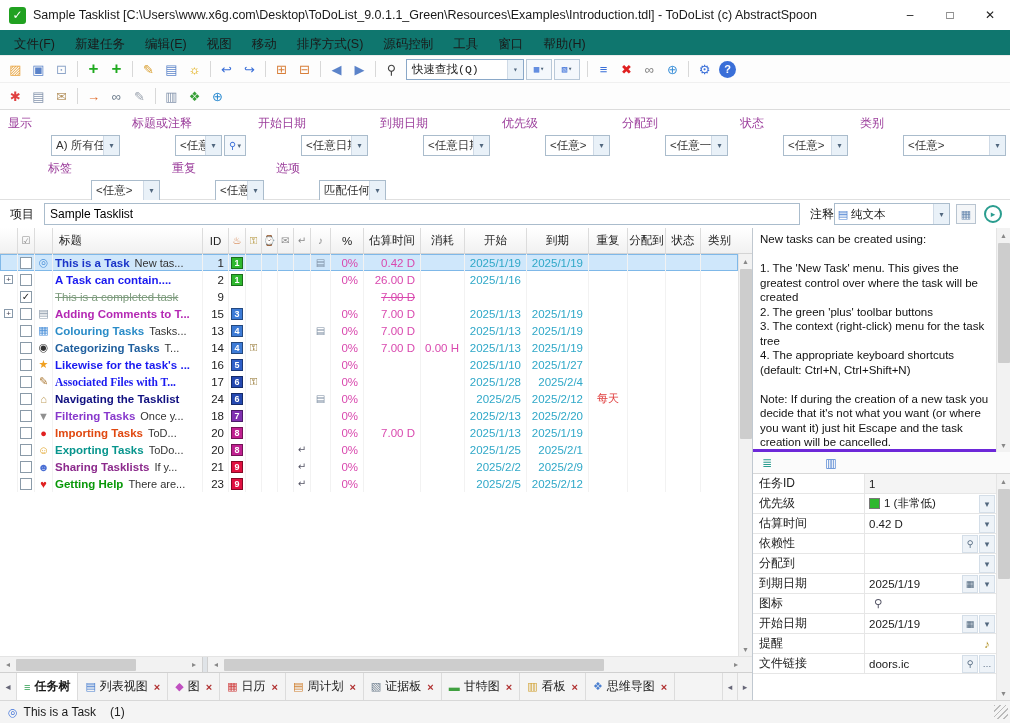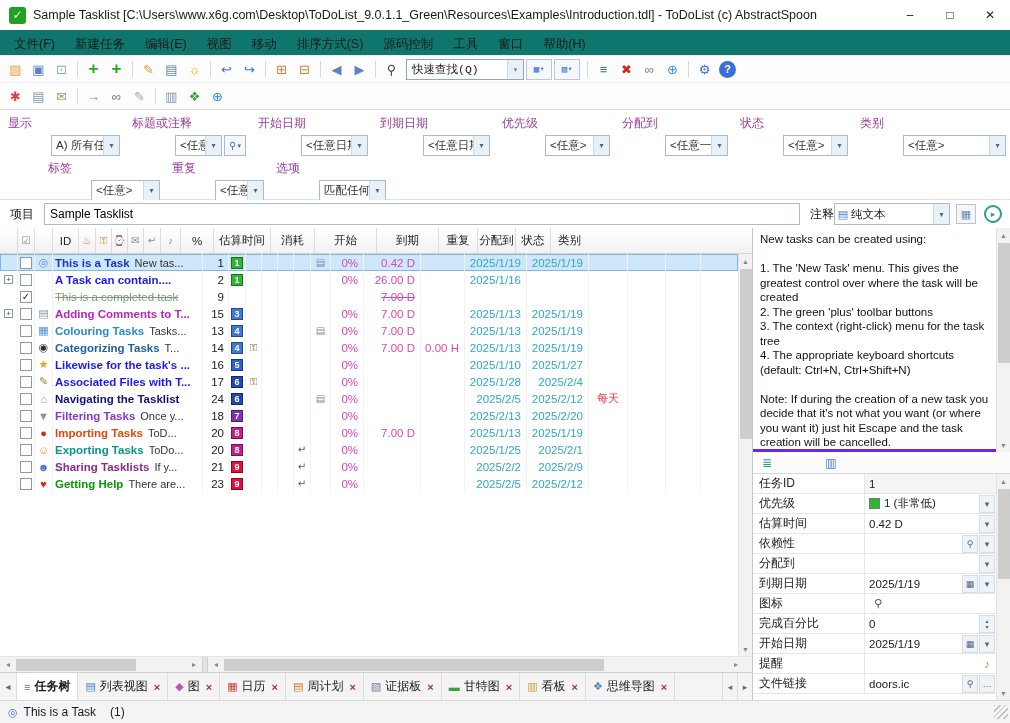--- a/index.html
+++ b/index.html
@@ -385,20 +385,21 @@
     <span class="roundbtn">▸</span>
   </div>
 
   <div class="main">
 
     <div class="leftpane">
       <div class="thead">
         <span class="hc w-exp"></span>
         <span class="hc w-chk hicon">☑</span>
         <span class="hc w-ticon"></span>
+        <span class="hc w-title left">标题</span>
         <span class="hc w-id">ID</span>
         <span class="hc w-prio hicon hflame">♨</span>
         <span class="hc w-i hicon hlock">⚿</span>
         <span class="hc w-i hicon">⌚</span>
         <span class="hc w-i hicon">✉</span>
         <span class="hc w-i4 hicon">↵</span>
         <span class="hc w-i5 hicon">♪</span>
         <span class="hc w-pct">%</span>
         <span class="hc w-est">估算时间</span>
         <span class="hc w-spent">消耗</span>
@@ -633,21 +634,21 @@
           </div>
           <div class="trow">
             <span class="cell w-exp"></span>
             <span class="cell w-chk">
               <span class="chk"></span>
             </span>
             <span class="cell w-ticon">
               <span class="ticon" style="color: rgb(176, 128, 64);">✎</span>
             </span>
             <span class="cell w-title cell-title">
-              <span class="ttext b" style="color: rgb(26, 26, 240);">Associated Files with T...</span>
+              <span class="ttext b" style="color: rgb(26, 26, 240); font-family: Liberation Serif, serif;">Associated Files with T...</span>
               <span class="tsuffix"></span>
             </span>
             <span class="cell w-id c-id">17</span>
             <span class="cell w-prio">
               <span class="psq" style="background: rgb(36, 72, 176);">6</span>
             </span>
             <span class="cell w-i ci">⚿</span>
             <span class="cell w-i ci"></span>
             <span class="cell w-i ci"></span>
             <span class="cell w-i4 ci cdep"></span>
@@ -1022,34 +1023,20 @@
                 <span class="ic ic-arrow">▾</span>
               </div>
             </div>
             <div class="arow ctl-magleft">
               <div class="alabel">图标</div>
               <div class="avalue">
 
                 <span class="ic-magl ic">⚲</span>
                 <span class="avtext"></span>
                 <span class="aflex"></span>
-
-              </div>
-            </div>
-            <div class="arow ctl-spin">
-              <div class="alabel">完成百分比</div>
-              <div class="avalue">
-
-                <span class="avtext">0</span>
-                <span class="aflex"></span>
-
-                <span class="ic ic-spin">
-                  <i>▴</i>
-                  <i>▾</i>
-                </span>
 
               </div>
             </div>
             <div class="arow ctl-date">
               <div class="alabel">开始日期</div>
               <div class="avalue">
 
                 <span class="avtext">2025/1/19</span>
                 <span class="aflex"></span>
 

